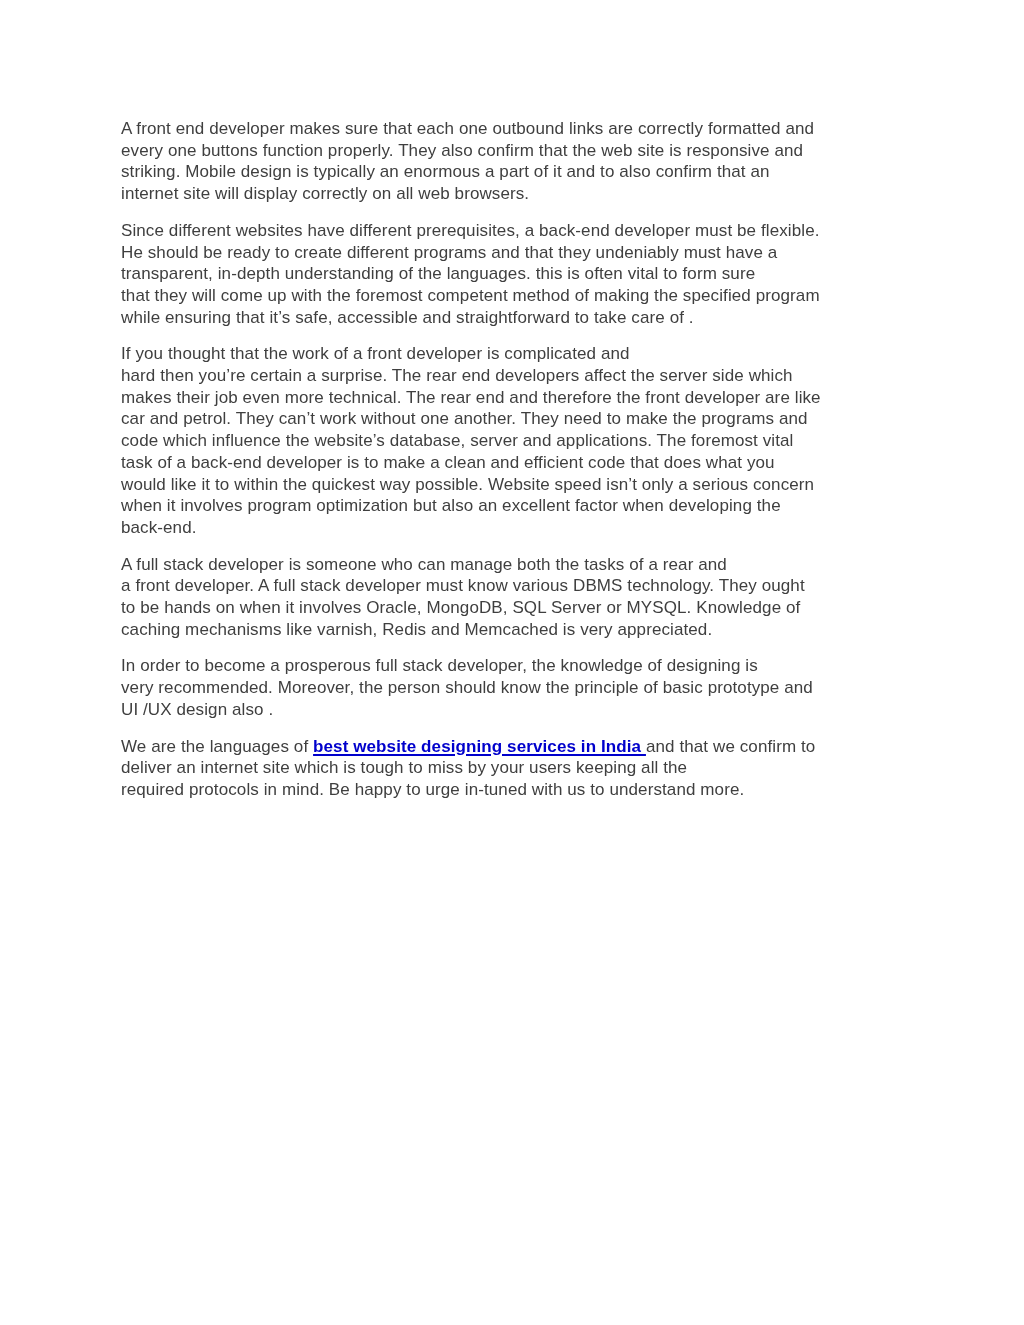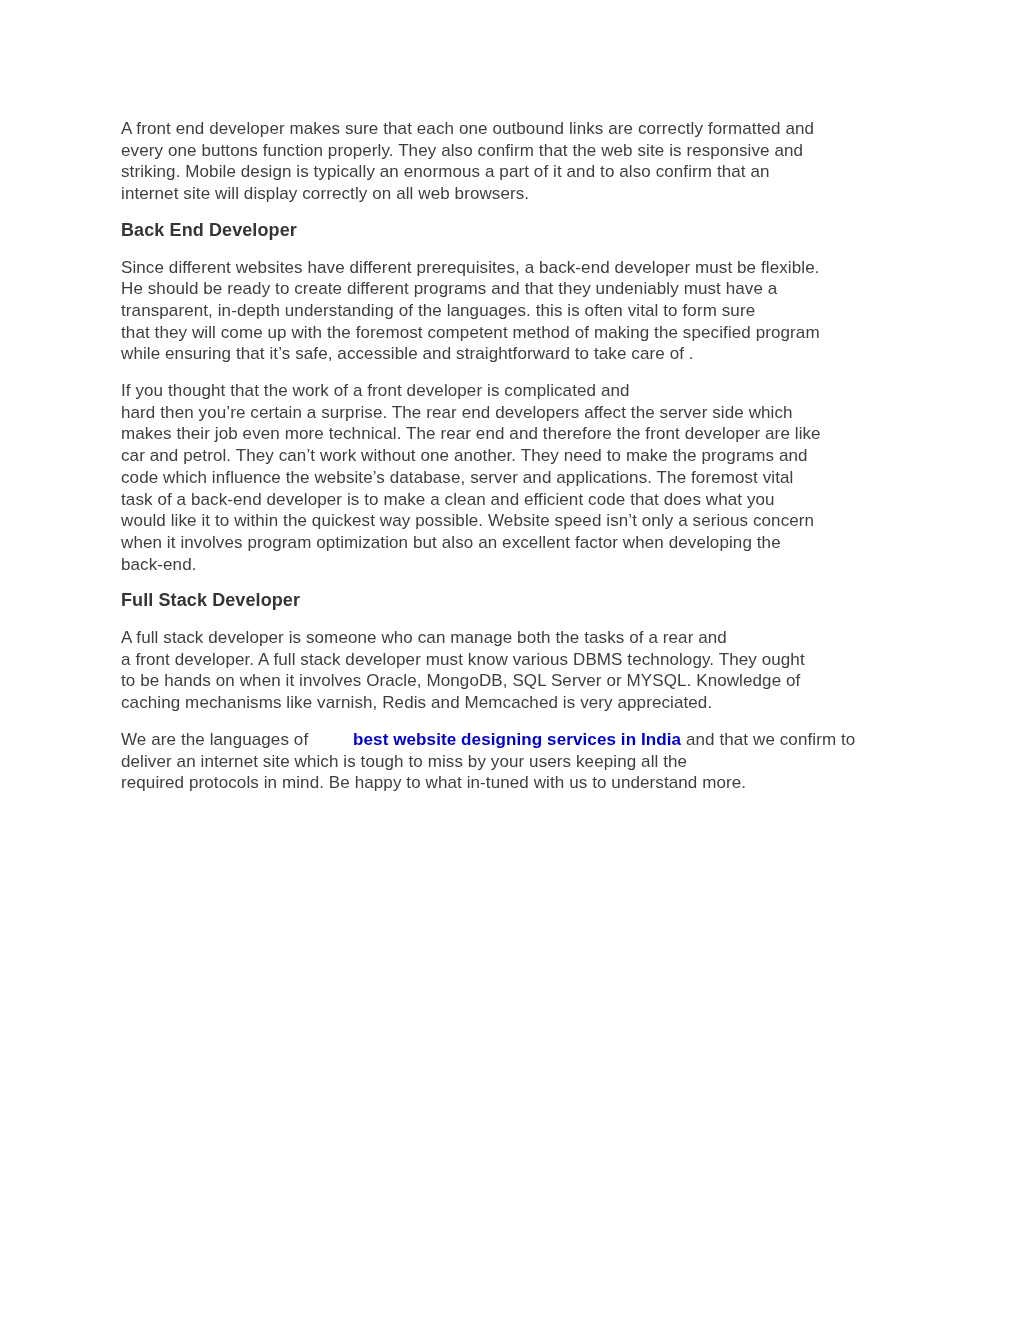--- a/index.html
+++ b/index.html
@@ -31,61 +31,62 @@
     font-size: 18px;
     line-height: 21.7px;
     font-weight: 700;
     color: #353535;
     white-space: pre;
     letter-spacing: 0.1px;
   }
   .doc a.doc-link {
     color: #0000cc;
     font-weight: 700;
+    text-decoration: underline;
     text-decoration-thickness: 2px;
     text-underline-offset: 2px;
     cursor: pointer;
-    margin-left: 40px;
   }
 </style>
 </head>
 <body>
 
 <div class="page">
   <div class="doc">
 
     <p>A front end developer makes sure that each one outbound links are correctly formatted and
 every one buttons function properly. They also confirm that the web site is responsive and
 striking. Mobile design is typically an enormous a part of it and to also confirm that an
 internet site will display correctly on all web browsers.</p>
 
-    <h2>Back End Developer</h2>
 
     <p>Since different websites have different prerequisites, a back-end developer must be flexible.
 He should be ready to create different programs and that they undeniably must have a
 transparent, in-depth understanding of the languages. this is often vital to form sure
 that they will come up with the foremost competent method of making the specified program
 while ensuring that it’s safe, accessible and straightforward to take care of .</p>
 
     <p>If you thought that the work of a front developer is complicated and
 hard then you’re certain a surprise. The rear end developers affect the server side which
 makes their job even more technical. The rear end and therefore the front developer are like
 car and petrol. They can’t work without one another. They need to make the programs and
 code which influence the website’s database, server and applications. The foremost vital
 task of a back-end developer is to make a clean and efficient code that does what you
 would like it to within the quickest way possible. Website speed isn’t only a serious concern
 when it involves program optimization but also an excellent factor when developing the
 back-end.</p>
 
-    <h2>Full Stack Developer</h2>
 
     <p>A full stack developer is someone who can manage both the tasks of a rear and
 a front developer. A full stack developer must know various DBMS technology. They ought
 to be hands on when it involves Oracle, MongoDB, SQL Server or MYSQL. Knowledge of
 caching mechanisms like varnish, Redis and Memcached is very appreciated.</p>
 
+    <p>In order to become a prosperous full stack developer, the knowledge of designing is
+very recommended. Moreover, the person should know the principle of basic prototype and
+UI /UX design also .</p>
 
     <p><span>We are the languages of </span><a class="doc-link">best website designing services in India </a><span>and that we confirm to
 deliver an internet site which is tough to miss by your users keeping all the
-required protocols in mind. Be happy to what in-tuned with us to understand more.</span></p>
+required protocols in mind. Be happy to urge in-tuned with us to understand more.</span></p>
 
   </div>
 </div>
 
 </body></html>

